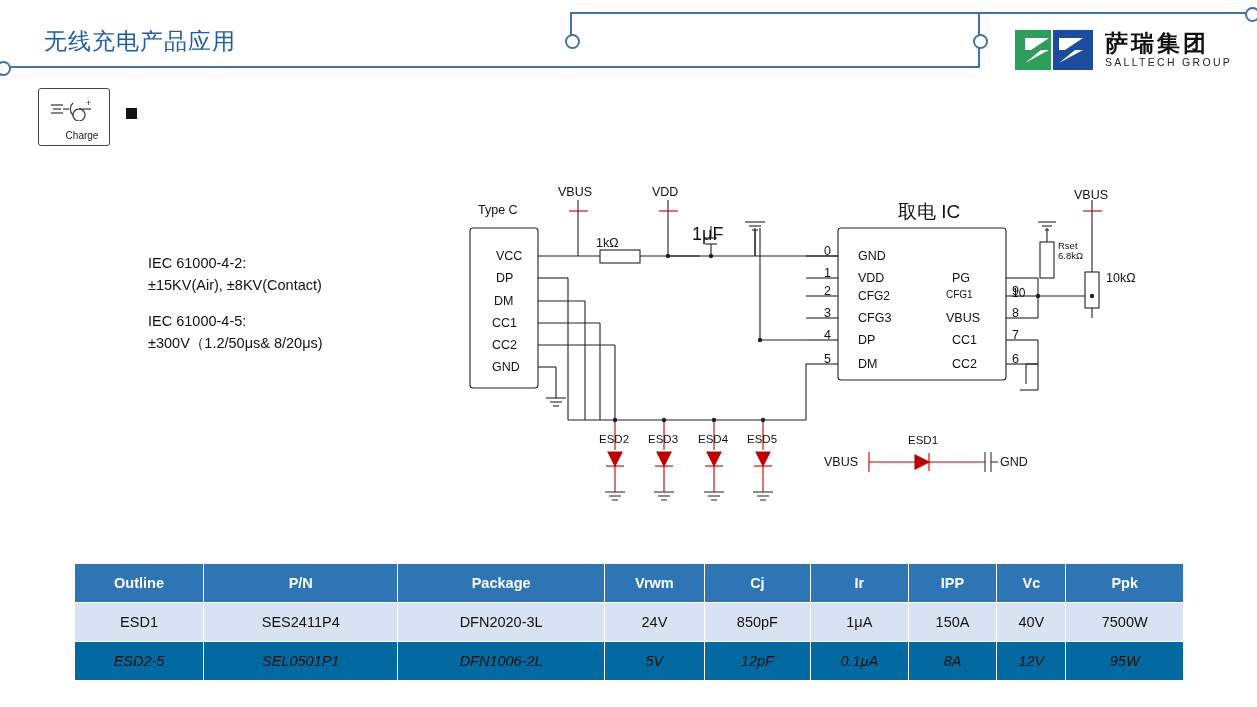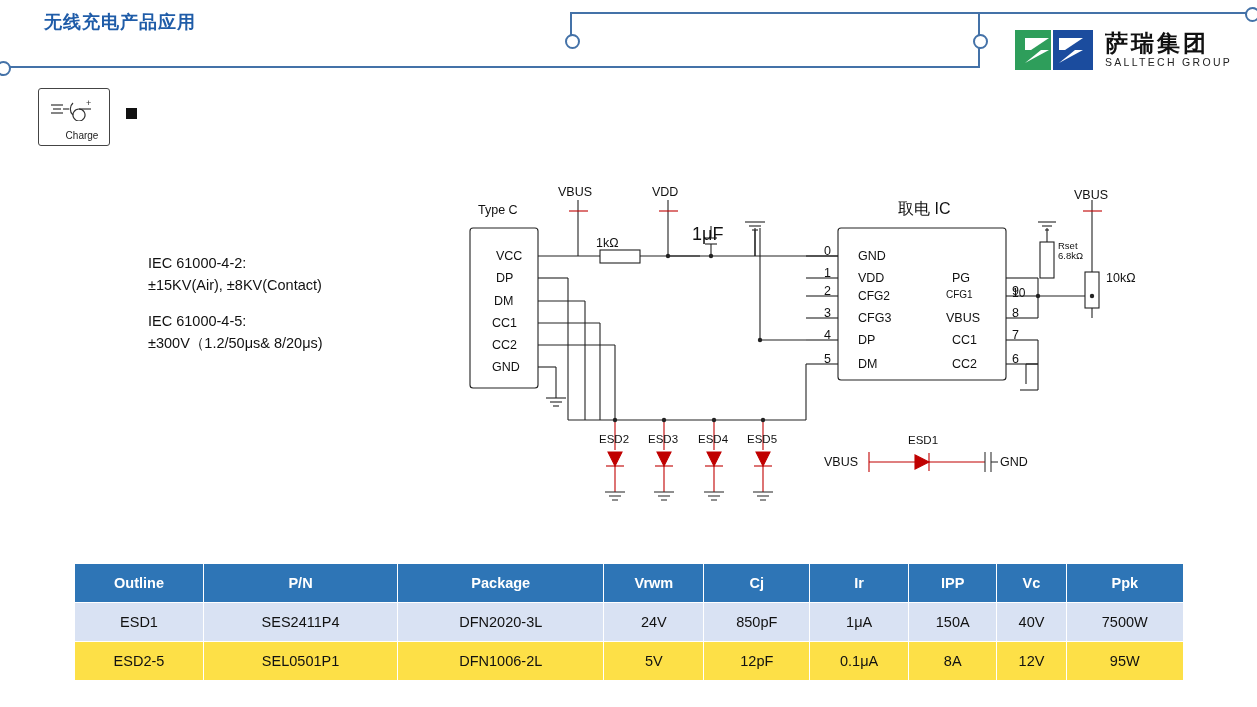--- a/index.html
+++ b/index.html
@@ -18,23 +18,23 @@
   .slide {
     position: relative;
     width: 1257px;
     height: 707px;
   }
 
   
   .header-title {
     position: absolute;
     left: 44px;
-    top: 10px;
-    font-size: 18px;
-    font-weight: bold;
+    top: 26px;
+    font-size: 23px;
+    font-weight: normal;
     color: #1F5CA8;
     letter-spacing: 1px;
   }
   .header-bar {
     position: absolute;
     left: 0;
     top: 66px;
     width: 980px;
     height: 2px;
     background: #4472a8;
@@ -187,21 +187,21 @@
     border: 1px solid #ffffff;
     text-align: center;
   }
   .tbl td {
     height: 36px;
     border: 1px solid #ffffff;
     text-align: center;
     color: #111;
   }
   .tbl tr.row-a td { background: #D9E2F3; }
-  .tbl tr.row-b td { background: #fde047; }
+  .tbl tr.row-b td { background: #0369a1; font-style: italic; }
 </style>
 </head>
 <body>
 
 <div class="slide">
 
   <div class="header-title">无线充电产品应用</div>
   <div class="header-bar"></div>
   <div class="header-bar2"></div>
   <div class="header-bar3"></div>
@@ -409,21 +409,21 @@
   <div style="position:absolute;left:558px;top:185px;font-size:12.5px;">VBUS</div>
   <div style="position:absolute;left:652px;top:185px;font-size:12.5px;">VDD</div>
   <div style="position:absolute;left:1074px;top:188px;font-size:12.5px;">VBUS</div>
 
   <div style="position:absolute;left:596px;top:236px;font-size:12.5px;">1kΩ</div>
   <div style="position:absolute;left:692px;top:224px;font-size:18px;">1μF</div>
   <div style="position:absolute;left:1058px;top:240px;font-size:9.5px;">Rset</div>
   <div style="position:absolute;left:1058px;top:250px;font-size:9.5px;">6.8kΩ</div>
   <div style="position:absolute;left:1106px;top:271px;font-size:12.5px;">10kΩ</div>
 
-  <div style="position:absolute;left:898px;top:199px;font-size:16px;">取电 IC</div>
+  <div style="position:absolute;left:898px;top:199px;font-size:19px;">取电 IC</div>
 
   <div style="position:absolute;left:858px;top:249px;font-size:12.5px;">GND</div>
   <div style="position:absolute;left:858px;top:271px;font-size:12.5px;">VDD</div>
   <div style="position:absolute;left:858px;top:289px;font-size:12px;">CFG2</div>
   <div style="position:absolute;left:858px;top:311px;font-size:12.5px;">CFG3</div>
   <div style="position:absolute;left:858px;top:333px;font-size:12.5px;">DP</div>
   <div style="position:absolute;left:858px;top:357px;font-size:12.5px;">DM</div>
 
   <div style="position:absolute;left:952px;top:271px;font-size:12.5px;">PG</div>
   <div style="position:absolute;left:946px;top:289px;font-size:10px;">CFG1</div>

